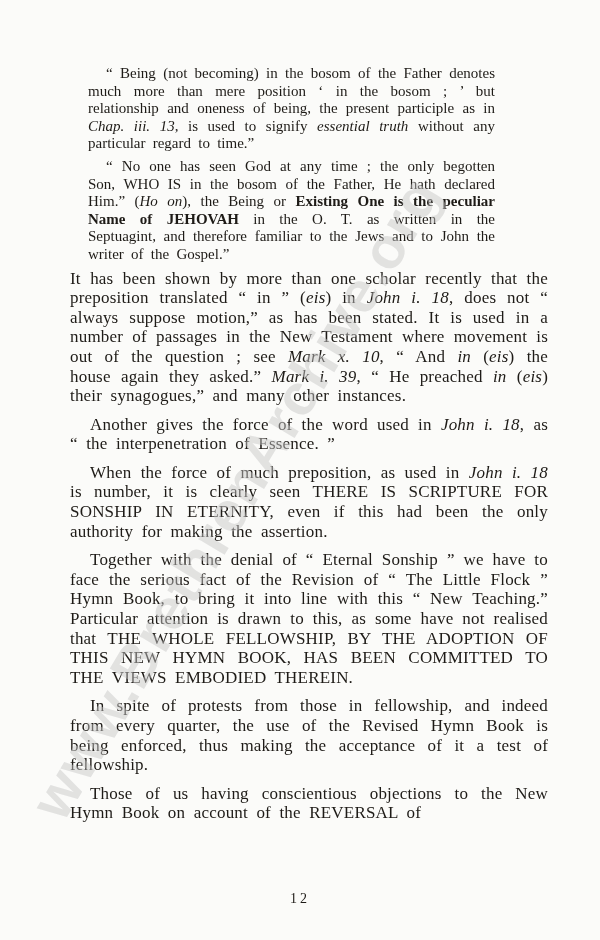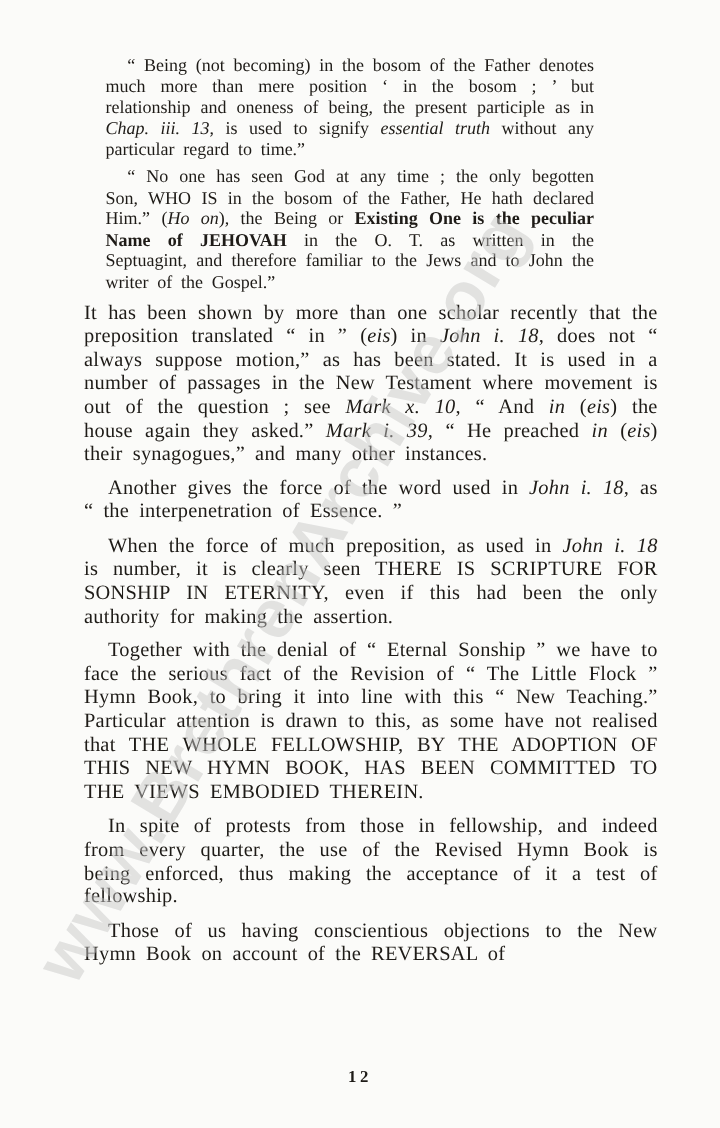--- a/index.html
+++ b/index.html
@@ -13,21 +13,21 @@
     font-family: "Liberation Serif", serif;
     background: var(--paper);
     color: var(--ink);
     overflow: hidden;
   }
   .sheet { position: relative; width: 600px; height: 940px; overflow: hidden; }
 
   .page-content {
     position: absolute;
     inset: 0;
-    padding: 47px 52px 0 58px;
+    padding: 65px 52px 0 58px;
     z-index: 1;
   }
 
   p.quote {
     font-size: 15px;
     line-height: 17.6px;
     margin: 0 53px 5px 30px;
     text-align: justify;
     text-indent: 18px;
     word-spacing: 3.5px;
@@ -49,21 +49,21 @@
 
   .i  { font-style: italic; }
   .b  { font-weight: bold; }
   .bi { font-weight: bold; }
 
   .page-number {
     position: absolute;
     left: 0; right: 0; top: 891px;
     text-align: center;
     font-size: 14px;
-    font-weight: bold;
+    font-weight: normal;
     letter-spacing: 3px;
     z-index: 1;
   }
 
   .watermark {
     position: absolute;
     left: -175px;
     top: 464px;
     width: 820px;
     text-align: center;

